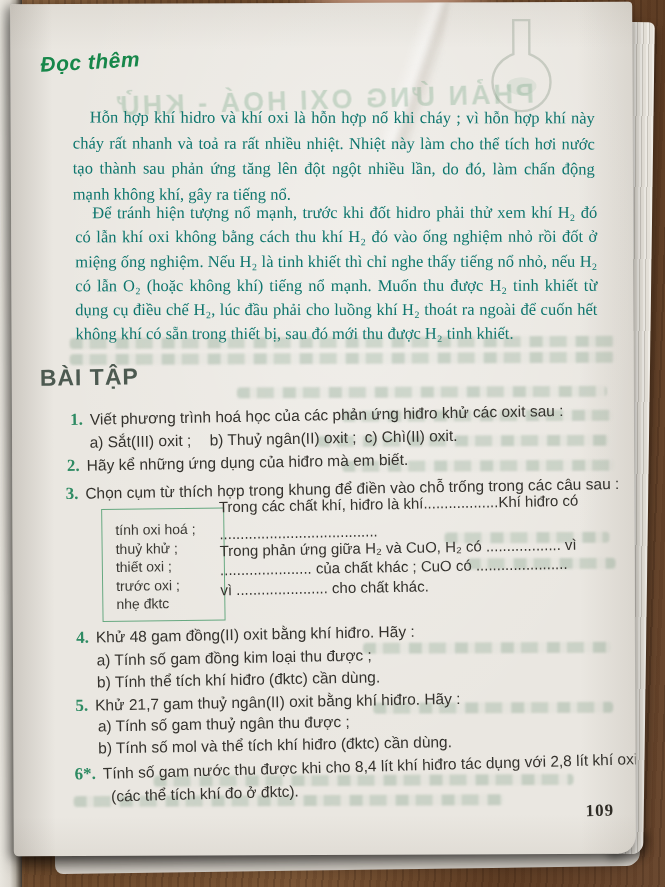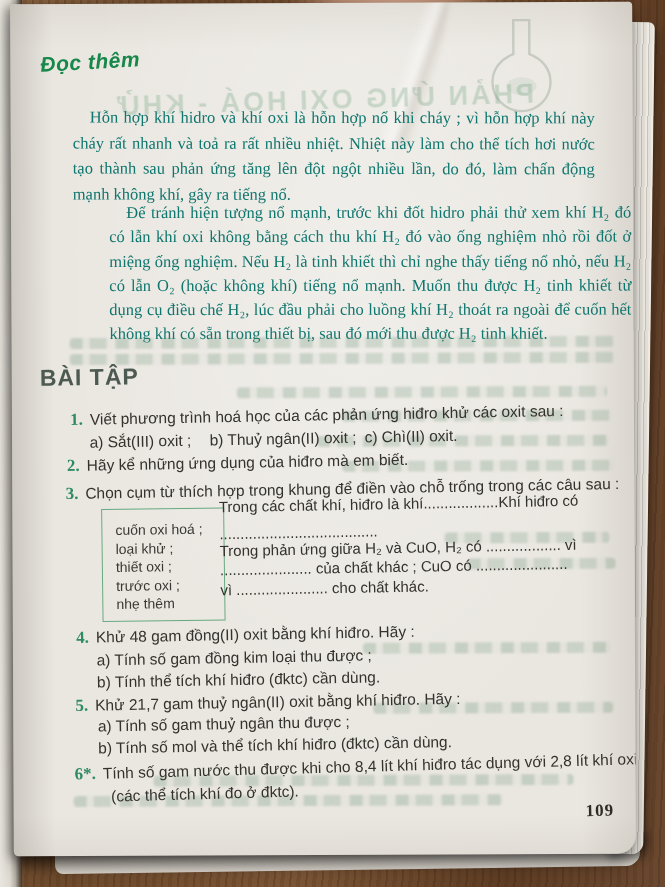--- a/index.html
+++ b/index.html
@@ -64,21 +64,21 @@
     position:absolute;left:26px;top:82px;width:575px;text-align:center;white-space:nowrap;
     font:700 27px "Liberation Sans",sans-serif;color:rgba(106,158,122,0.30);
     letter-spacing:3px;transform:scaleX(-1) rotate(1.5deg);filter:blur(0.7px);
   }
   .para{
     position:absolute;left:62px;width:522px;margin:0;
     font:400 16.5px "Liberation Serif",serif;color:#0f766e;
     text-align:justify;text-indent:17px;
   }
   .p1{top:102px;line-height:25.5px;transform:rotate(0.35deg);}
-  .p2{top:198px;line-height:24.3px;left:64px;transform:rotate(0.2deg);margin-left:34px;}
+  .p2{top:198px;line-height:24.3px;left:64px;transform:rotate(0.2deg);}
   .baitap{
     position:absolute;left:28px;top:360px;margin:0;
     font:700 23px "Liberation Sans",sans-serif;color:#4d5a51;
     letter-spacing:1px;transform:rotate(-0.5deg);
   }
   .questions{
     position:absolute;left:50px;top:400px;width:565px;height:445px;
     font:400 15.5px "Liberation Sans",sans-serif;color:#34322d;
     transform:rotate(-0.8deg);transform-origin:0 0;
   }
@@ -154,25 +154,25 @@
 
     <div class="qrow" style="top:52px;left:4px;">
       <span class="qnum">2.</span><span>Hãy kể những ứng dụng của hiđro mà em biết.</span>
     </div>
 
     <div class="qrow" style="top:80px;left:2px;">
       <span class="qnum">3.</span><span>Chọn cụm từ thích hợp trong khung để điền vào chỗ trống trong các câu sau :</span>
     </div>
 
     <div class="box">
-      <span>cuốn oxi hoá ;</span>
-      <span>loại khử ;</span>
+      <span>tính oxi hoá ;</span>
+      <span>thuỷ khử ;</span>
       <span>thiết oxi ;</span>
       <span>trước oxi ;</span>
-      <span>nhẹ thêm</span>
+      <span>nhẹ đktc</span>
     </div>
 
     <div class="fills">
       <span class="f1">Trong các chất khí, hiđro là khí..................Khí hiđro có</span>
       <span class="f2">......................................</span>
       <span class="f3">Trong phản ứng giữa H₂ và CuO, H₂ có .................. vì</span>
       <span class="f4">...................... của chất khác ; CuO có ......................</span>
       <span class="f5">vì ...................... cho chất khác.</span>
     </div>
 

